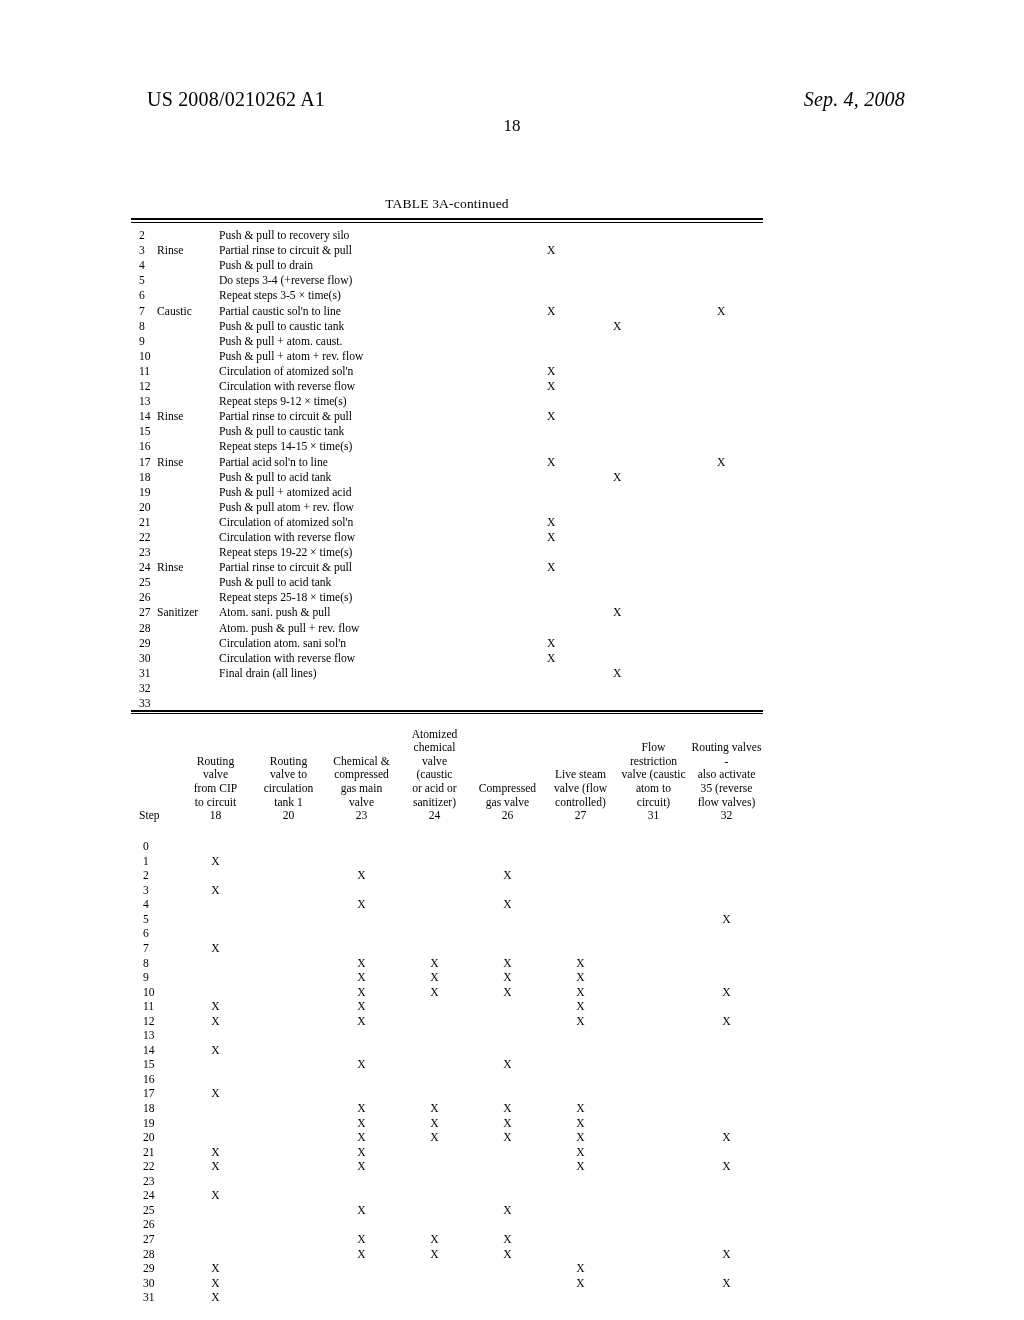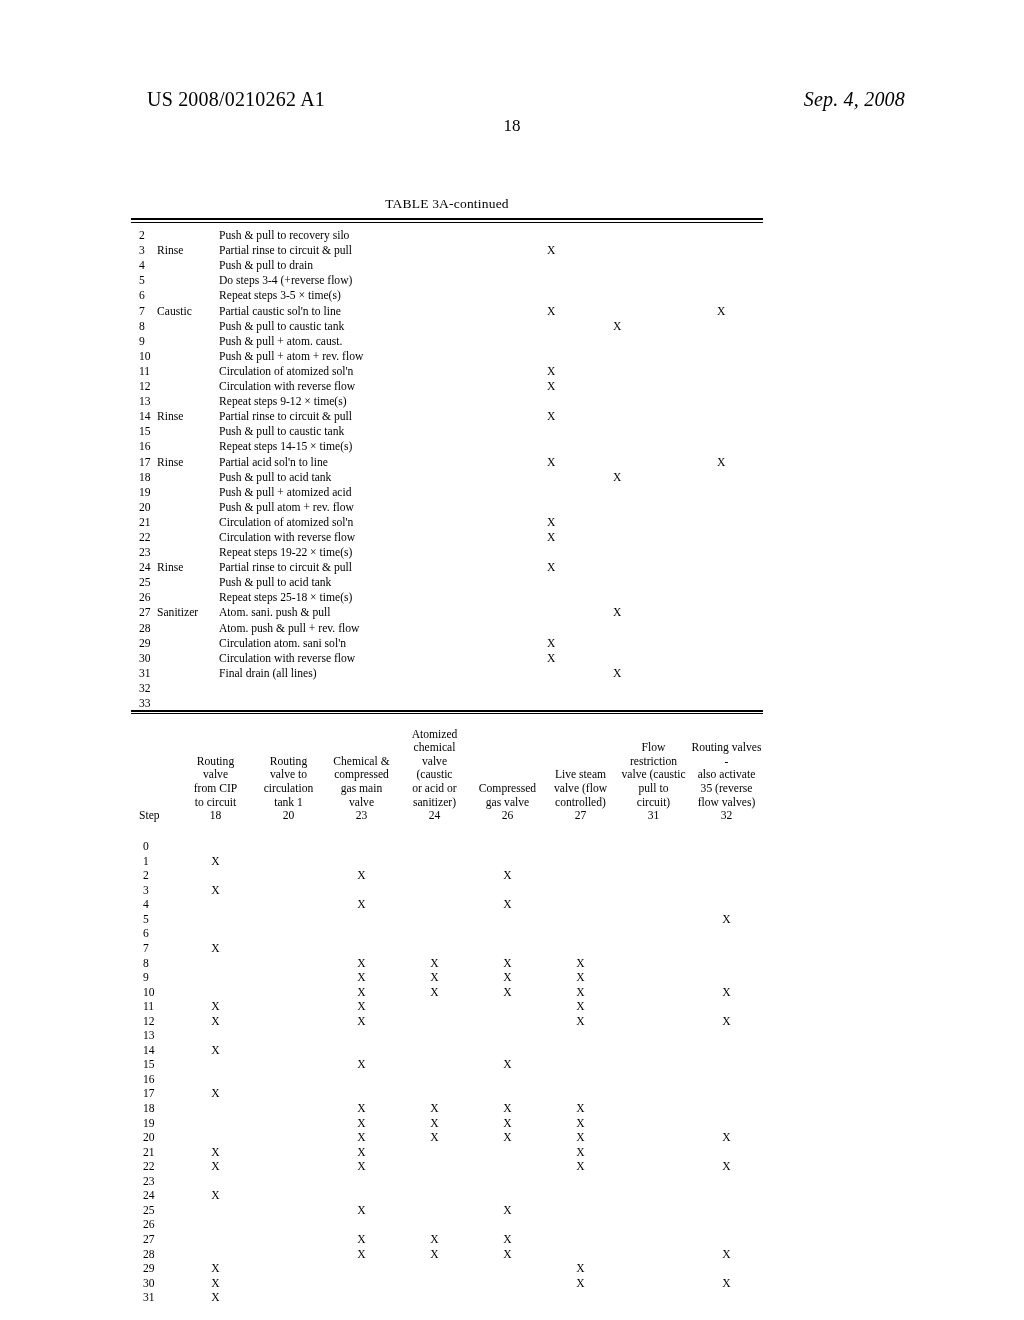--- a/index.html
+++ b/index.html
@@ -480,21 +480,21 @@
                 <span class="hdrnum">Live steam</span>
                 <span class="hdrnum">valve (flow</span>
                 <span class="hdrnum">controlled)</span>
                 <span class="hdrnum">27</span>
               </td>
               <td>
                 <span class="hdrnum">&nbsp;</span>
                 <span class="hdrnum">&nbsp;</span>
                 <span class="hdrnum">Flow restriction</span>
                 <span class="hdrnum">valve (caustic</span>
-                <span class="hdrnum">pull to</span>
+                <span class="hdrnum">atom to</span>
                 <span class="hdrnum">circuit)</span>
                 <span class="hdrnum">31</span>
               </td>
               <td>
                 <span class="hdrnum">&nbsp;</span>
                 <span class="hdrnum">&nbsp;</span>
                 <span class="hdrnum">Routing valves -</span>
                 <span class="hdrnum">also activate</span>
                 <span class="hdrnum">35 (reverse</span>
                 <span class="hdrnum">flow valves)</span>

